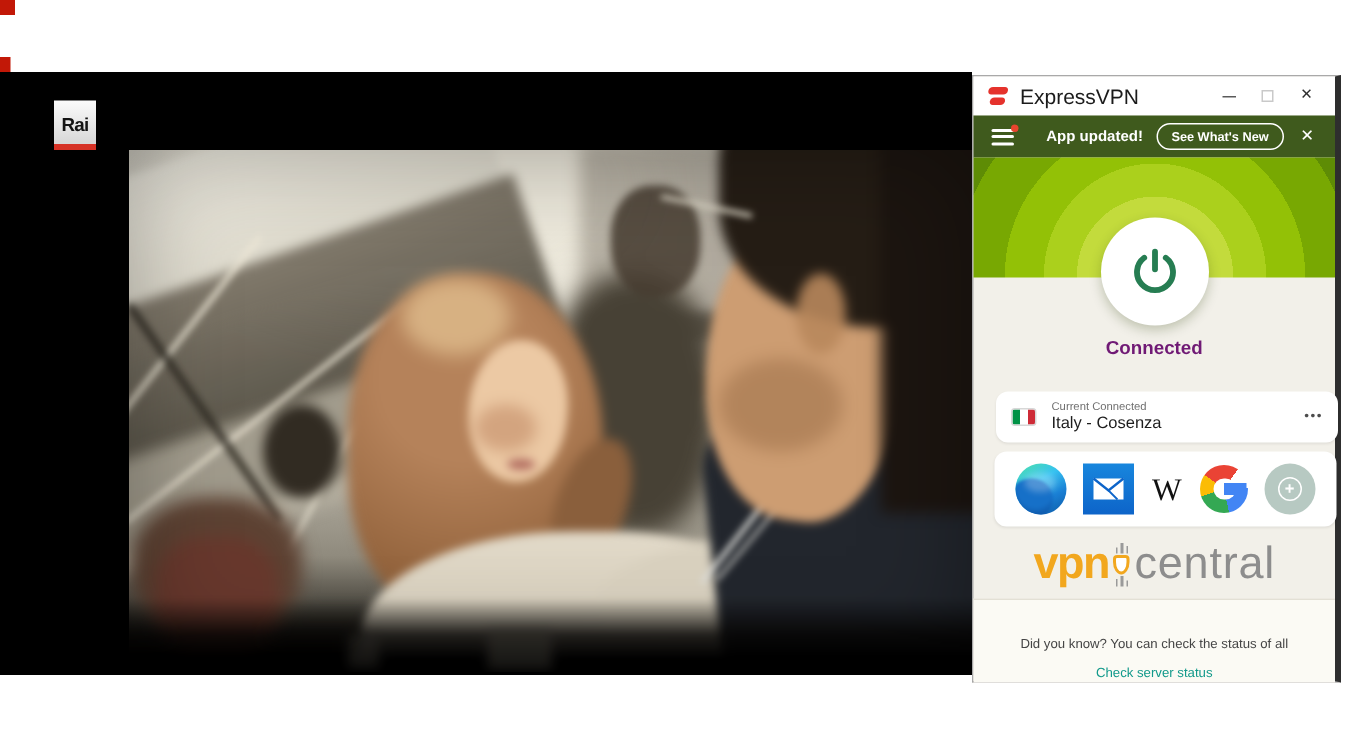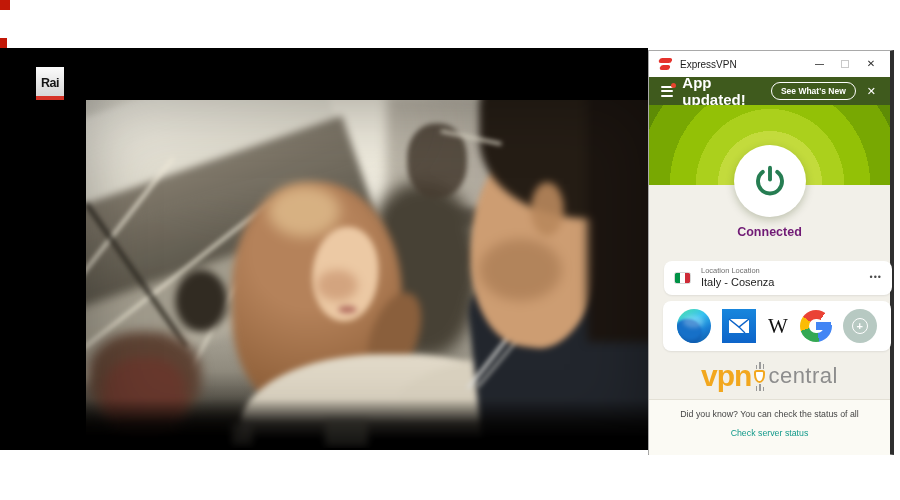--- a/index.html
+++ b/index.html
@@ -25,32 +25,32 @@
   #frame .vig { position:absolute; inset:0; box-shadow:inset 0 0 70px rgba(0,0,0,.35); }
 
   
   #vpn { left:648px; top:50px; width:246px; height:405px; background:#f2f0e9;
          border:1px solid #a9a9a9; border-right:4px solid #2e2e2e; border-bottom:1px solid #8f8f8f; }
   #titlebar { left:0; top:0; width:100%; height:26px; background:#fff; display:flex; align-items:center; padding:0 6px 0 10px; }
   .xvlogo { width:14px; height:12px; position:relative; margin-right:7px; }
   .xvlogo::before, .xvlogo::after { content:""; display:block; background:#e5322c; height:4.5px; border-radius:2.5px; transform:skewX(-14deg); }
   .xvlogo::before { width:13px; }
   .xvlogo::after { width:10px; margin-top:2px; margin-left:1px; }
-  #win-title { font-size:10px; color:#1b1b1b; }
+  #win-title { font-size:14px; color:#1b1b1b; }
   #win-ctrls { margin-left:auto; display:flex; }
   .wbtn { width:26px; height:22px; display:flex; align-items:center; justify-content:center; }
   .min-glyph { width:9px; height:1px; background:#5a5a5a; }
   .max-glyph { width:8px; height:8px; border:1px solid #c9c9c9; }
   .close-glyph { font-size:10px; color:#2e2e2e; line-height:1; }
 
   #banner { left:0; top:26px; width:100%; height:28px; background:#3f5a1d; display:flex; align-items:center; padding:0 12px; gap:9px; }
   .burger { position:relative; width:15px; height:11px; display:flex; flex-direction:column; justify-content:space-between; }
   .burger i { display:block; height:2px; background:#fff; border-radius:1px; }
   .burger .dot { position:absolute; right:-3px; top:-3px; width:5px; height:5px; background:#e8442e; border-radius:50%; }
-  #banner-msg { margin-left:auto; color:#fff; font-size:15px; font-weight:bold; }
+  #banner-msg { margin-left:auto; color:#fff; font-size:10px; font-weight:bold; }
   #whats-new { border:1px solid #fff; border-radius:10px; color:#fff; font-size:8.5px; font-weight:bold; padding:3px 9px; background:transparent; white-space:nowrap; }
   #banner-close { color:#fff; font-size:11px; line-height:1; padding:2px; }
 
   #hero { left:0; top:54px; width:100%; height:80px;
           background:radial-gradient(circle at 121px 78px,#d7e56a 0 30px,#c3db3c 30px 52px,#abd01c 52px 74px,#93c106 74px 100px,#78a802 100px 132px,#5e8c05 132px); }
   #connect-btn { left:85px; top:94px; width:72px; height:72px; background:#fff; border-radius:50%;
                  box-shadow:0 3px 8px rgba(40,60,0,.25); display:flex; align-items:center; justify-content:center; }
   #status-label { left:0; top:174px; width:100%; text-align:center; font-size:12.5px; font-weight:bold; color:#701a75; }
 
   #loc-card { left:15px; top:210px; width:228px; height:34px; background:#fff; border-radius:8px; box-shadow:0 1px 2px rgba(0,0,0,.08); }
@@ -75,27 +75,27 @@
   .g-icon { width:32px; height:32px; border-radius:50%; position:relative;
             background:conic-gradient(from 0deg,#ea4335 0 35deg,#fff 35deg 88deg,#4285f4 88deg 168deg,#34a853 168deg 252deg,#fbbc05 252deg 306deg,#ea4335 306deg 360deg); }
   .g-icon::before { content:""; position:absolute; inset:27%; background:#fff; border-radius:50%; }
   .g-icon::after { content:""; position:absolute; left:50%; right:4%; top:39%; bottom:39%; background:#4285f4; }
   .plus-circle { width:34px; height:34px; border-radius:50%; background:#b7c9c2; display:flex; align-items:center; justify-content:center; }
   .plus-ring { width:16px; height:16px; border:1.4px solid #fff; border-radius:50%; display:flex; align-items:center; justify-content:center;
                color:#fff; font-size:11px; line-height:1; font-weight:bold; }
 
   #watermark { left:0; top:304px; width:100%; height:42px; display:flex; align-items:center; justify-content:center; }
   #wm-vpn { font-size:30px; font-weight:bold; color:#f2a71e; letter-spacing:-1px; }
-  #wm-central { font-size:22px; font-weight:300; color:#8d8d8d; letter-spacing:0.5px; }
+  #wm-central { font-size:30px; font-weight:300; color:#8d8d8d; letter-spacing:0.5px; }
   .shield-wrap { display:flex; flex-direction:column; align-items:center; margin:0 3px; gap:1px; }
   .bars { display:flex; gap:2px; align-items:flex-end; }
   .bars i { display:block; width:1.5px; background:#9a9a9a; }
   .shield { width:11px; height:13px; border:2px solid #f2a71e; border-radius:3px 3px 55% 55% / 3px 3px 70% 70%; background:#fff; }
 
-  #footer { left:0; top:348px; width:100%; height:56px; background:#fbfaf4; border-top:1px solid #e3e0d5; text-align:center; padding-top:9px; }
+  #footer { left:0; top:348px; width:100%; height:56px; background:#fbfaf4; border-top:1px solid #e3e0d5; text-align:center; padding-top:24px; }
   .dyk { font-size:8.8px; color:#454545; line-height:11.5px; }
   #server-link { display:inline-block; margin-top:7px; font-size:8.8px; color:#11998a; }
 </style>
 </head>
 <body>
 
 <div id="stage">
 
   <div class="abs marker" id="marker1"></div>
   <div class="abs marker" id="marker2"></div>
@@ -182,21 +182,21 @@
     <div class="abs" id="connect-btn">
       <svg width="36" height="36" viewBox="0 0 24 24">
         <path d="M12 3.2 V11" stroke="#267d52" stroke-width="2.6" stroke-linecap="round" fill="none"></path>
         <path d="M7.2 5.9 a8 8 0 1 0 9.6 0" stroke="#267d52" stroke-width="2.6" stroke-linecap="round" fill="none"></path>
       </svg>
     </div>
     <div class="abs" id="status-label">Connected</div>
 
     <div class="abs" id="loc-card">
       <span class="flag"></span>
-      <span id="loc-label">Location Location</span>
+      <span id="loc-label">Current Connected</span>
       <span id="loc-value">Italy - Cosenza</span>
       <span id="loc-menu">•••</span>
     </div>
 
     <div class="abs" id="apps-card">
       <span class="app">
           <span class="edge-icon"></span>
         </span>
       <span class="app">
         <span class="mail-icon">

